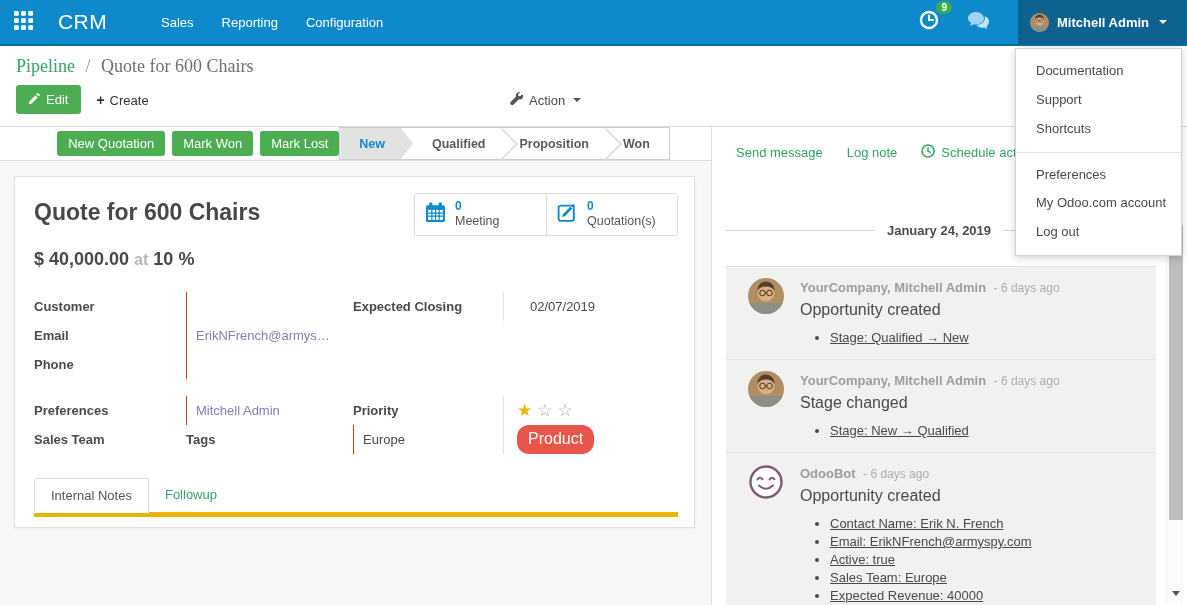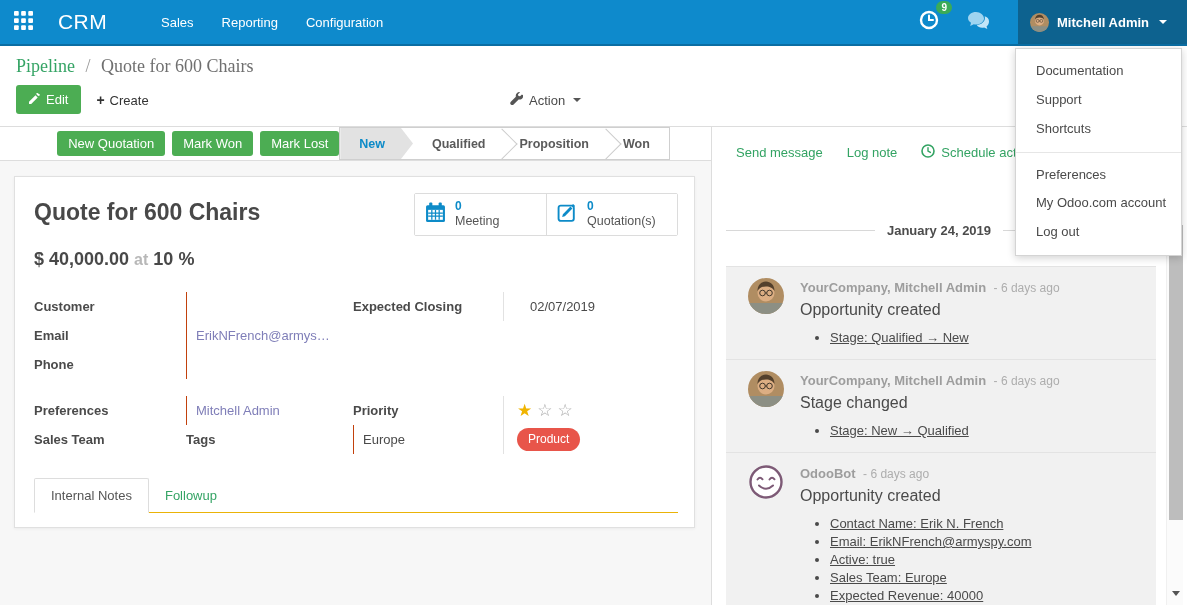--- a/index.html
+++ b/index.html
@@ -79,24 +79,24 @@
   .cell { min-height:29px; display:flex; align-items:center; font-size:13px; color:#4a4a4a; }
   .flabel { font-weight:700; }
   .vline-l { border-left:1px solid #c2410c; padding-left:9px; }
   .vline-r { border-left:1px solid #e2e2e2; padding-left:13px; }
   .date-val { padding-left:26px; }
   .link { color:#7f7eb8; cursor:pointer; }
   .stars { display:flex; gap:5px; font-size:17px; align-items:center; }
   .star { cursor:pointer; line-height:1; }
   .star.on::before { content:"★"; color:#f0b400; }
   .star.off::before { content:"☆"; color:#a9a9a9; }
-  .tag-pill { display:inline-block; background:#e8554a; color:#fff; font-size:12px; padding:3px 11px;
+  .tag-pill { display:inline-block; background:#e8554a; color:#fff; font-size:16px; padding:3px 11px;
               border-radius:12px; line-height:1.4; }
 
-  .tabbar { margin-top:24px; border-bottom:1px solid #eab308; display:flex; align-items:flex-end; }
+  .tabbar { margin-top:24px; border-bottom:5px solid #eab308; display:flex; align-items:flex-start; }
   .tab { font-size:13px; padding:9px 16px; cursor:pointer; }
   .tab.active { border:1px solid #ddd; border-bottom:1px solid #fff; margin-bottom:-1px; color:#555;
                 background:#fff; border-radius:2px 2px 0 0; }
   .tab.inactive { color:#35a465; }
 
   
   .chatter { width:455px; background:#fff; border-left:1px solid #ddd; position:relative; overflow:hidden; }
   .chatter-links { padding:17px 24px 14px; font-size:13px; display:flex; gap:24px; align-items:center; }
   .chatter-link { color:#33a363; cursor:pointer; display:inline-flex; gap:6px; align-items:center; white-space:nowrap; }
   .date-sep { display:flex; align-items:center; margin:48px 14px 0; color:#4c4c4c; font-weight:700; font-size:13px; }

